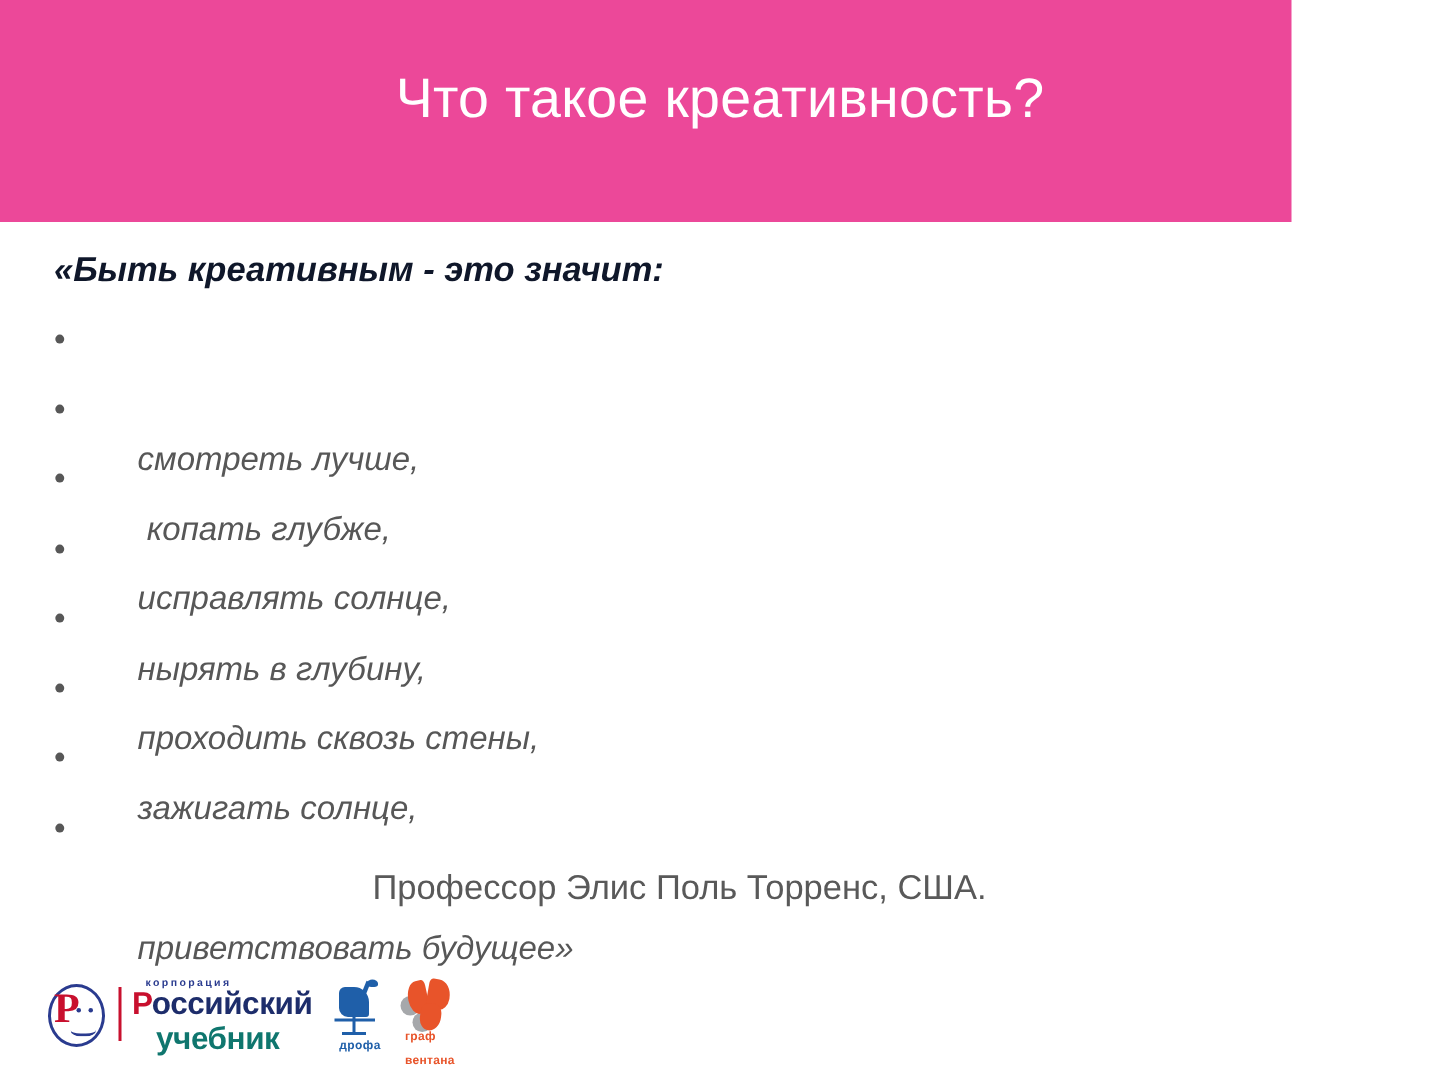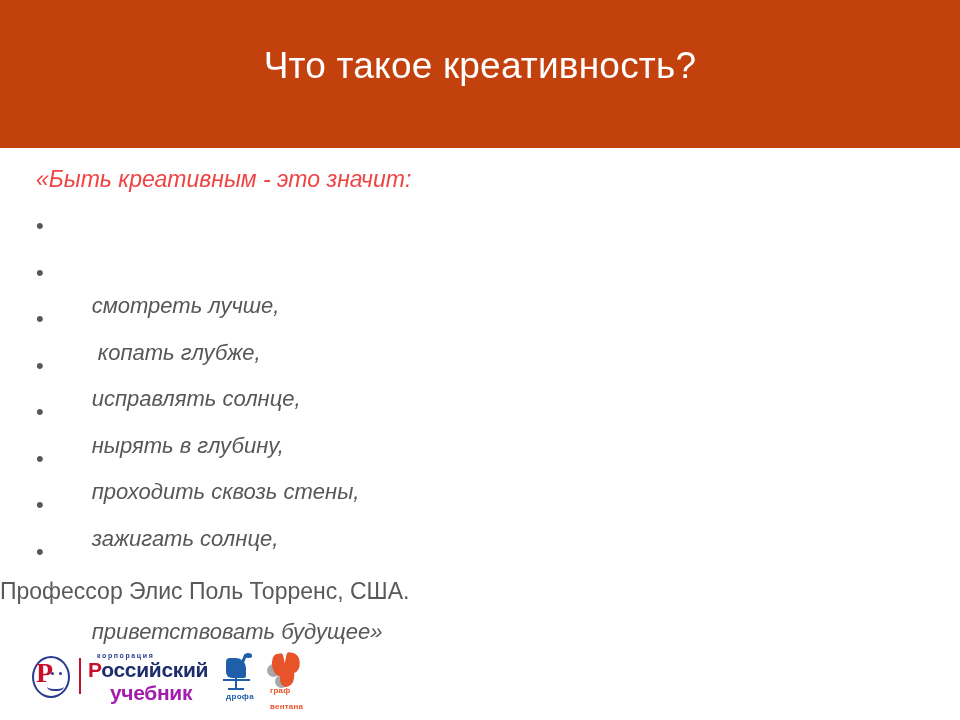--- a/index.html
+++ b/index.html
@@ -13,23 +13,23 @@
     position: relative;
     overflow: hidden;
     font-family: "Liberation Sans", sans-serif;
   }
 
   
   #header-banner {
     position: absolute;
     left: 0;
     top: 0;
-    width: 960px;
+    width: 861px;
     height: 148px;
-    background: #c2410c;
+    background: #ec4899;
   }
   #slide-title {
     position: absolute;
     left: 0;
     top: 44px;
     width: 960px;
     text-align: center;
     color: #ffffff;
     font-size: 37px;
     line-height: 44px;
@@ -46,23 +46,23 @@
     width: 960px;
     height: 572px;
   }
 
   #quote-intro {
     position: absolute;
     left: 36px;
     top: 16px;
     font-size: 23px;
     line-height: 30px;
-    font-weight: normal;
+    font-weight: bold;
     font-style: italic;
-    color: #ef4444;
+    color: #0f172a;
     white-space: nowrap;
   }
 
   #bullet-list {
     position: absolute;
     left: 0;
     top: 58px;
     width: 960px;
     list-style: none;
     margin: 0;
@@ -88,21 +88,21 @@
     line-height: 40px;
     color: #575757;
     font-style: normal;
   }
 
   #attribution {
     position: absolute;
     left: 0;
     top: 427px;
     width: 906px;
-    text-align: left;
+    text-align: center;
     font-size: 23px;
     line-height: 32px;
     color: #595959;
     white-space: nowrap;
   }
 
   
   #footer-logos {
     position: absolute;
     left: 30px;
@@ -201,28 +201,28 @@
     line-height: 24px;
     font-weight: bold;
     color: #1d2d6b;
     letter-spacing: -0.3px;
   }
   #logo-wordmark .ru-line .cap {
     color: #c8102e;
   }
   #logo-wordmark .uch-line {
     position: absolute;
-    left: 2px;
+    left: 16px;
     top: 31px;
     width: 122px;
-    text-align: center;
+    text-align: left;
     font-size: 21px;
     line-height: 24px;
     font-weight: bold;
-    color: #a21caf;
+    color: #0f766e;
     letter-spacing: -0.3px;
   }
 
   
   #logo-drofa {
     position: absolute;
     left: 188px;
     top: 4px;
     width: 44px;
     height: 56px;

